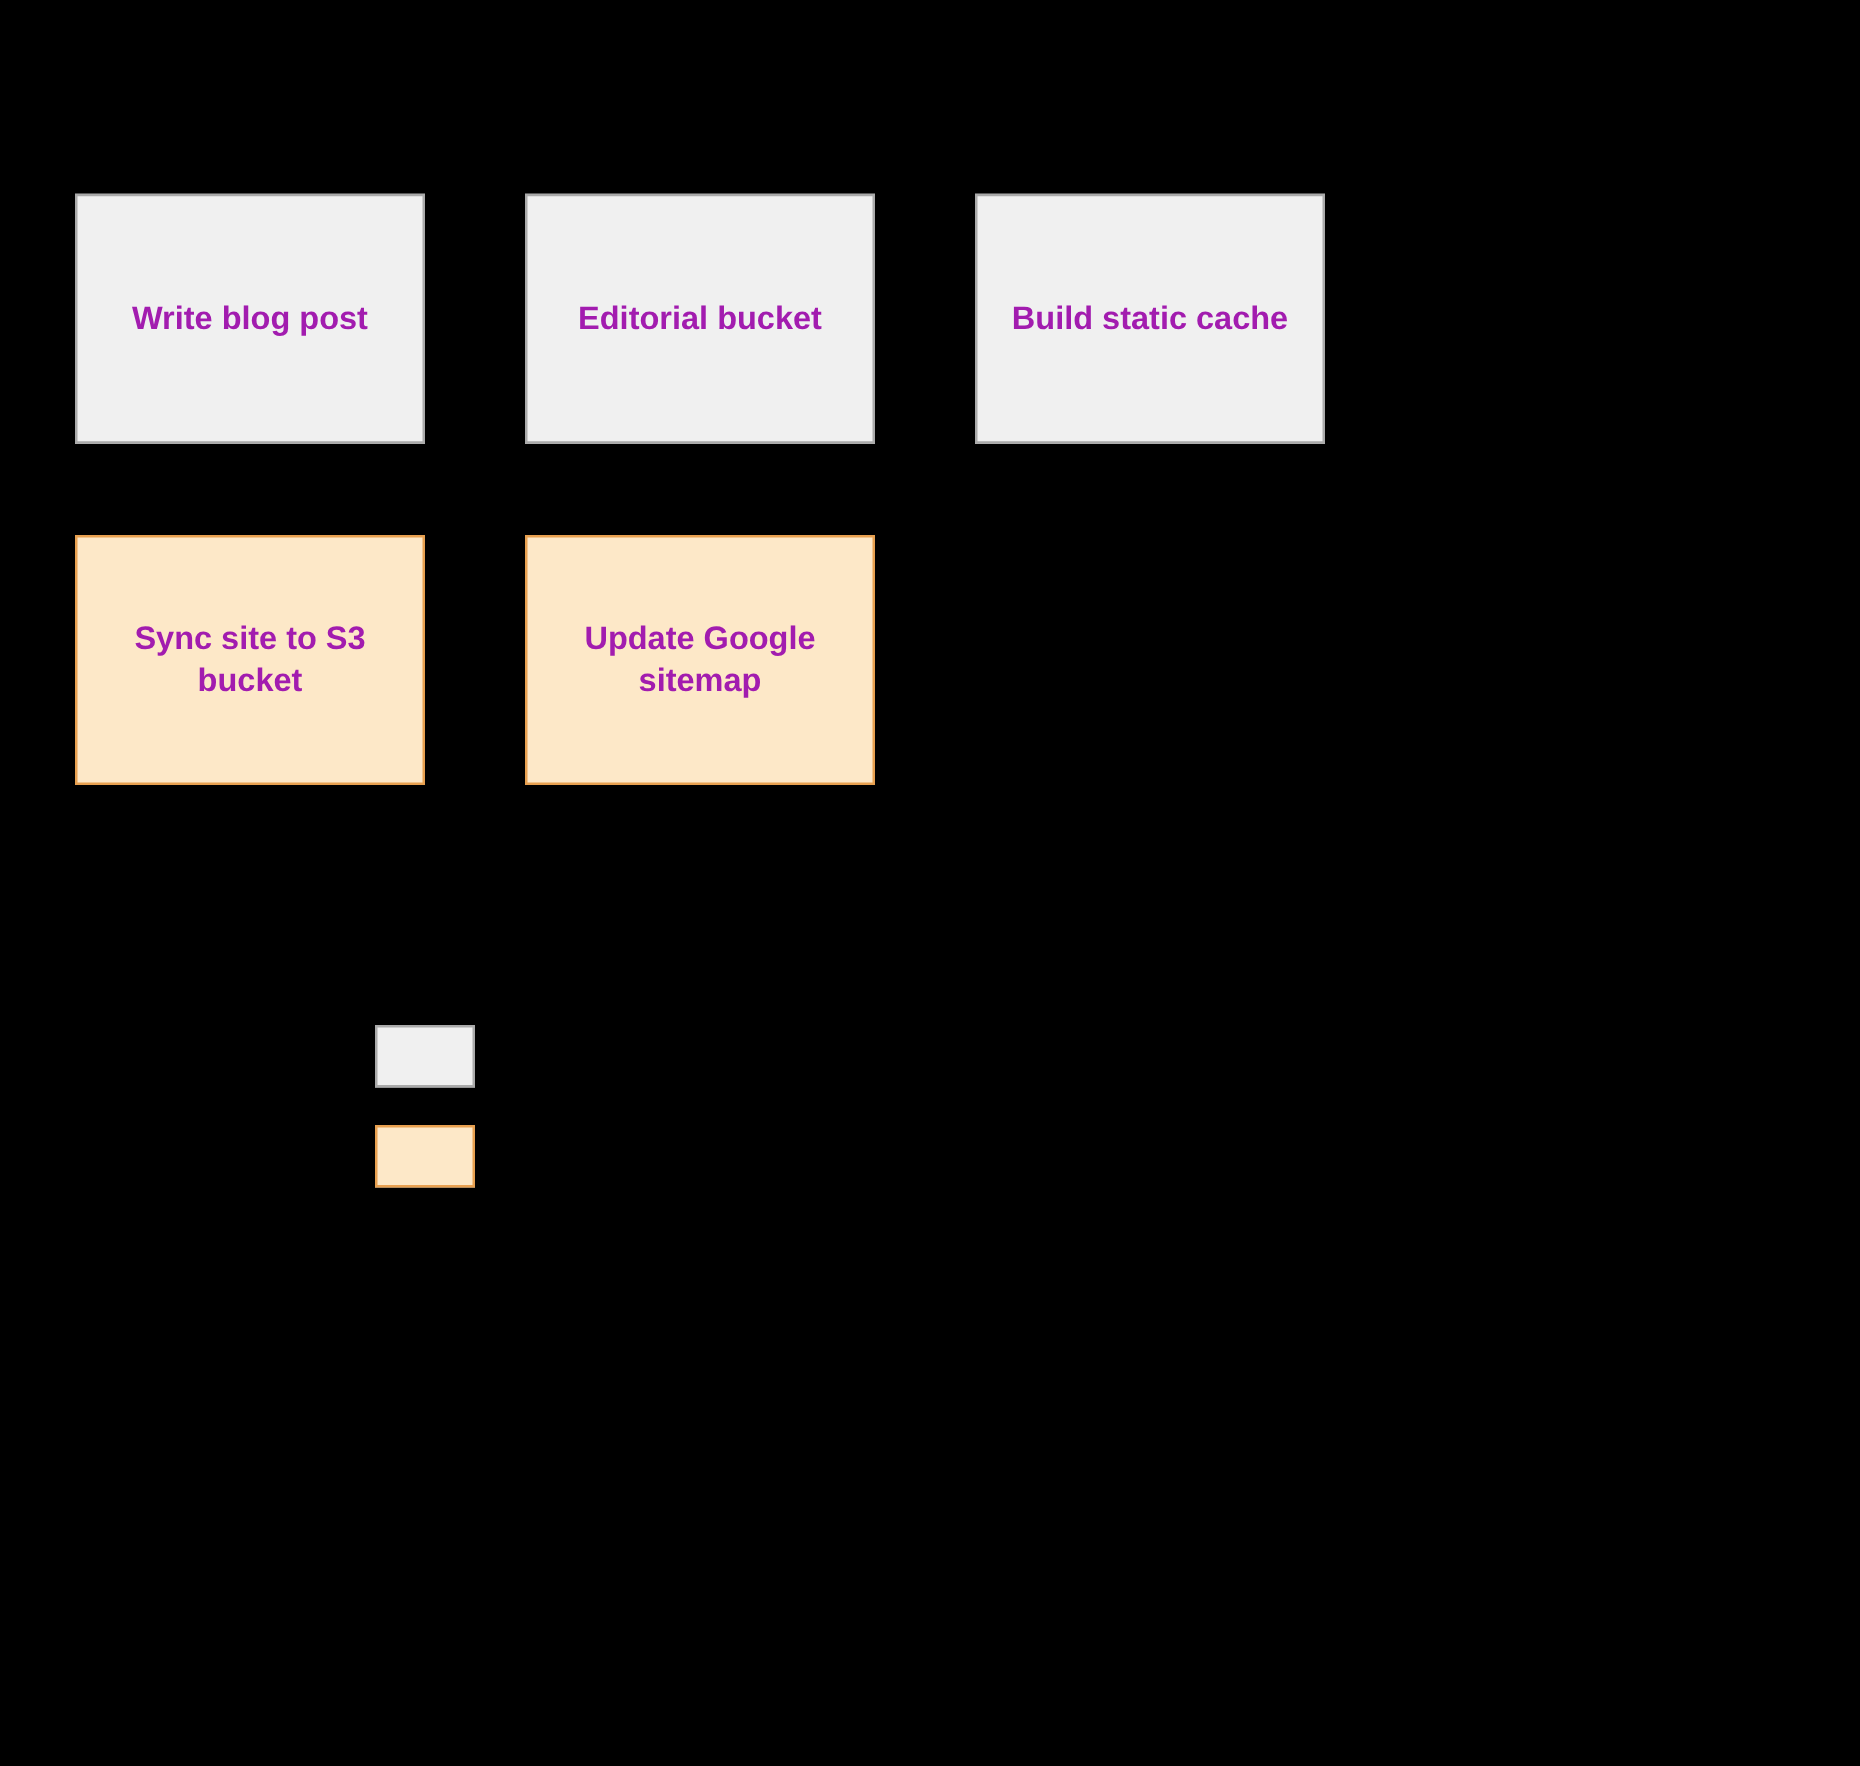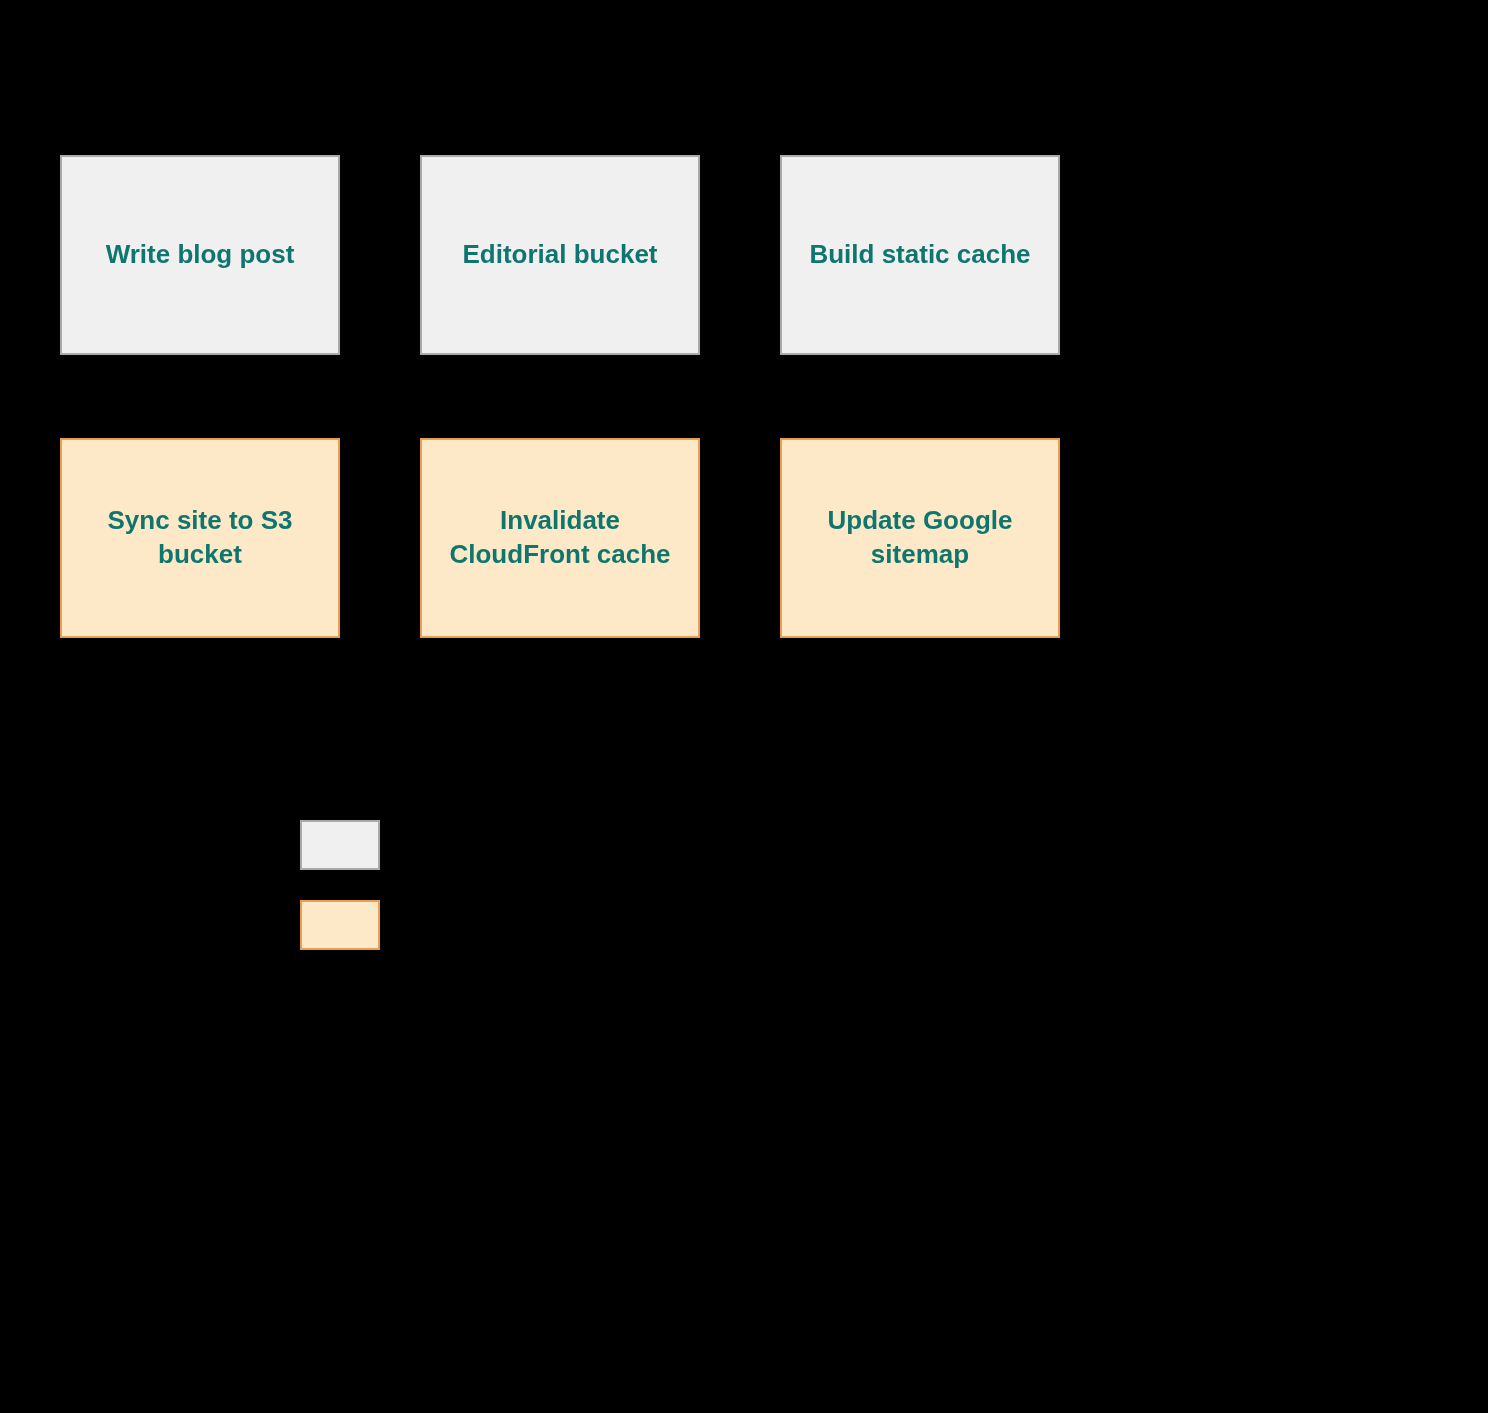--- a/index.html
+++ b/index.html
@@ -31,21 +31,21 @@
       gap: 80px;
       position: absolute;
       left: 60px;
     }
 
     .row-1 {
       top: 155px;
     }
 
     .row-2 {
-      top: 438px;
+      top: 428px;
     }
 
     .task-box {
       width: 280px;
       height: 200px;
       display: flex;
       align-items: center;
       justify-content: center;
       border: 2px solid #999;
       text-align: center;
@@ -58,21 +58,21 @@
     }
 
     .task-box-orange {
       background-color: #fde8c8;
       border-color: #e8a050;
     }
 
     .task-label {
       font-size: 26px;
       font-weight: bold;
-      color: #0f766e;
+      color: #a21caf;
       line-height: 1.3;
     }
 
     .legend-container {
       position: absolute;
       top: 820px;
       left: 300px;
       display: flex;
       flex-direction: column;
       gap: 30px;
@@ -115,23 +115,20 @@
     <div class="task-box task-box-gray">
       <span class="task-label">Build static cache</span>
     </div>
   </div>
 
   <div class="row row-2">
     <div class="task-box task-box-orange">
       <span class="task-label">Sync site to S3 bucket</span>
     </div>
     <div class="task-box task-box-orange">
-      <span class="task-label">Invalidate CloudFront cache</span>
-    </div>
-    <div class="task-box task-box-orange">
       <span class="task-label">Update Google sitemap</span>
     </div>
   </div>
 
   <div class="legend-container">
     <div class="legend-item">
       <div class="legend-box legend-box-gray"></div>
     </div>
     <div class="legend-item">
       <div class="legend-box legend-box-orange"></div>

